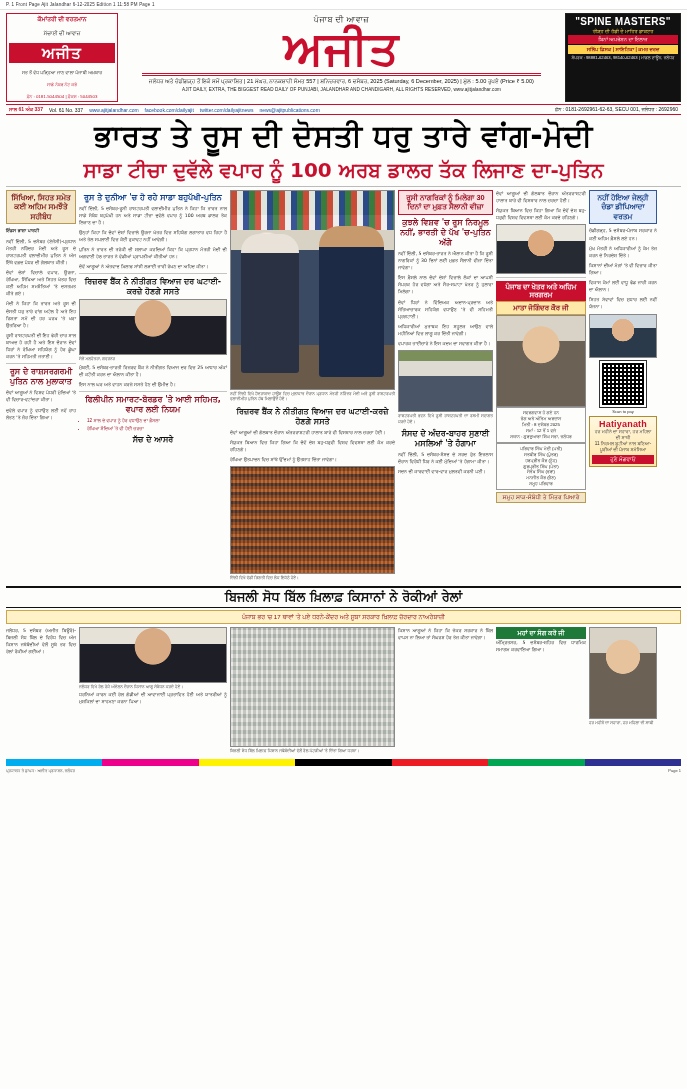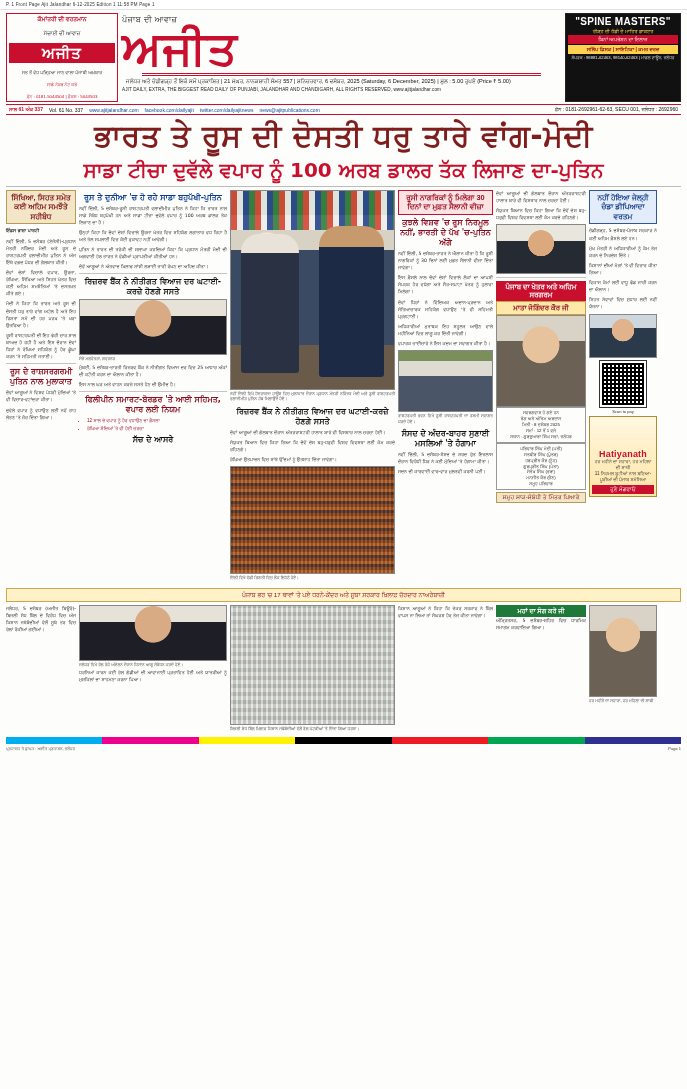--- a/index.html
+++ b/index.html
@@ -48,21 +48,21 @@
   .mh-left .l2 { font-size: 5.5px; color: #1a1a1a; line-height: 1.2; }
   .mh-left .logo-box {
     background: #c8102e; color: #fff; font-size: 15px; font-weight: bold;
     padding: 1px 0; margin: 1px 0; letter-spacing: 1px;
   }
   .mh-left .l3 { font-size: 4.6px; color: #222; line-height: 1.25; }
   .mh-left .l4 { font-size: 4.4px; color: #c8102e; line-height: 1.2; }
 
   .mh-center {
     flex: 1;
-    text-align: left;
+    text-align: center;
     padding-top: 2px;
   }
   .mh-center .tagline {
     font-size: 8px; color: #1a1a1a; letter-spacing: .5px; margin-bottom: 1px;
   }
   .mh-center .nameplate {
     font-size: 46px;
     color: #c8102e;
     font-weight: bold;
     line-height: .98;
@@ -103,21 +103,21 @@
     font-size: 5px; color: #111; padding: 1px 3px;
     white-space: nowrap; overflow: hidden;
   }
   .info-bar .red { color: #c8102e; font-weight: bold; }
   .info-bar .blue { color: #1a4fa0; }
   .info-bar .spacer { flex: 1; }
 
   
   .headline-wrap { padding: 4px 6px 0 6px; text-align: center; }
   .headline {
-    font-size: 30px; font-weight: bold; color: #7f1d1d;
+    font-size: 30px; font-weight: bold; color: #000000;
     letter-spacing: .5px; line-height: 1.12;
     font-family: "DejaVu Sans", sans-serif;
   }
   .subheadline {
     font-size: 20px; font-weight: bold; color: #c8102e;
     margin-top: 5px; line-height: 1.2;
     font-family: "DejaVu Sans", sans-serif;
   }
   .hr-thin { border-top: 1px solid #bbb; margin: 4px 6px 0 6px; }
 
@@ -311,21 +311,21 @@
   .footer-note {
     font-size: 4px; color: #444; padding: 0 6px 3px 6px;
     display: flex; justify-content: space-between;
   }
 
   .brand-ad {
     border: 1px solid #b08b2e;
     background: linear-gradient(180deg,#fff7e0,#ffe6a6);
     text-align: center; padding: 2px;
   }
-  .brand-ad .b-name { color: #c8102e; font-weight: bold; font-size: 9px; letter-spacing: .2px; margin-top: 30px; }
+  .brand-ad .b-name { color: #c8102e; font-weight: bold; font-size: 9px; letter-spacing: .2px; }
   .brand-ad .b-sub { font-size: 4.6px; color: #333; line-height: 1.3; }
   .brand-ad .b-red { background:#c8102e; color:#fff; font-size:5.6px; padding:1px 2px; margin-top:2px; }
 </style>
 </head>
 <body>
 
 <div class="page">
 
   <div class="top-strip">P. 1 Front Page   Ajit Jalandhar  6-12-2025  Edition  1   11:58 PM  Page 1</div>
 
@@ -496,20 +496,21 @@
       <div class="brand-ad">
         <div class="b-name">Hatiyanath</div>
         <div class="b-sub">ਹਰ ਮਹੀਨੇ ਦਾ ਸਹਾਰਾ, ਹਰ ਮਹਿਲਾ ਦੀ ਸਾਥੀ</div>
         <div class="b-sub">11 ਨਿਰਮਲ ਬੂਟੀਆਂ ਨਾਲ ਬਣਿਆ-ਪੂਰੀਆਂ ਦੀ ਪੰਜਾਬ ਸਮੱਸਿਆ</div>
         <div class="b-red">ਹੁਣੇ ਮੰਗਵਾਓ</div>
       </div>
     </div>
   </div>
 
   <div class="bottom-section">
+    <div class="headline-box">ਬਿਜਲੀ ਸੋਧ ਬਿੱਲ ਖ਼ਿਲਾਫ਼ ਕਿਸਾਨਾਂ ਨੇ ਰੋਕੀਆਂ ਰੇਲਾਂ</div>
     <div class="sub-banner">ਪੰਜਾਬ ਭਰ 'ਚ 17 ਥਾਵਾਂ 'ਤੇ ਪਏ ਧਰਨੇ-ਕੇਂਦਰ ਅਤੇ ਸੂਬਾ ਸਰਕਾਰ ਖ਼ਿਲਾਫ਼ ਜ਼ੋਰਦਾਰ ਨਾਅਰੇਬਾਜ਼ੀ</div>
     <div class="bottom-grid" style="margin-top:3px">
       <div class="col">
         <div class="body-text">
           <p>ਜਲੰਧਰ, 5 ਦਸੰਬਰ (ਅਜੀਤ ਬਿਊਰੋ)-ਬਿਜਲੀ ਸੋਧ ਬਿੱਲ ਦੇ ਵਿਰੋਧ ਵਿਚ ਅੱਜ ਕਿਸਾਨ ਜਥੇਬੰਦੀਆਂ ਵੱਲੋਂ ਸੂਬੇ ਭਰ ਵਿਚ ਰੇਲਾਂ ਰੋਕੀਆਂ ਗਈਆਂ।</p>
         </div>
       </div>
       <div class="col">
         <div class="photo ph-man"></div>
         <div class="caption">ਜਲੰਧਰ ਵਿਖੇ ਰੇਲ ਰੋਕੋ ਅੰਦੋਲਨ ਦੌਰਾਨ ਕਿਸਾਨ ਆਗੂ ਸੰਬੋਧਨ ਕਰਦੇ ਹੋਏ।</div>

